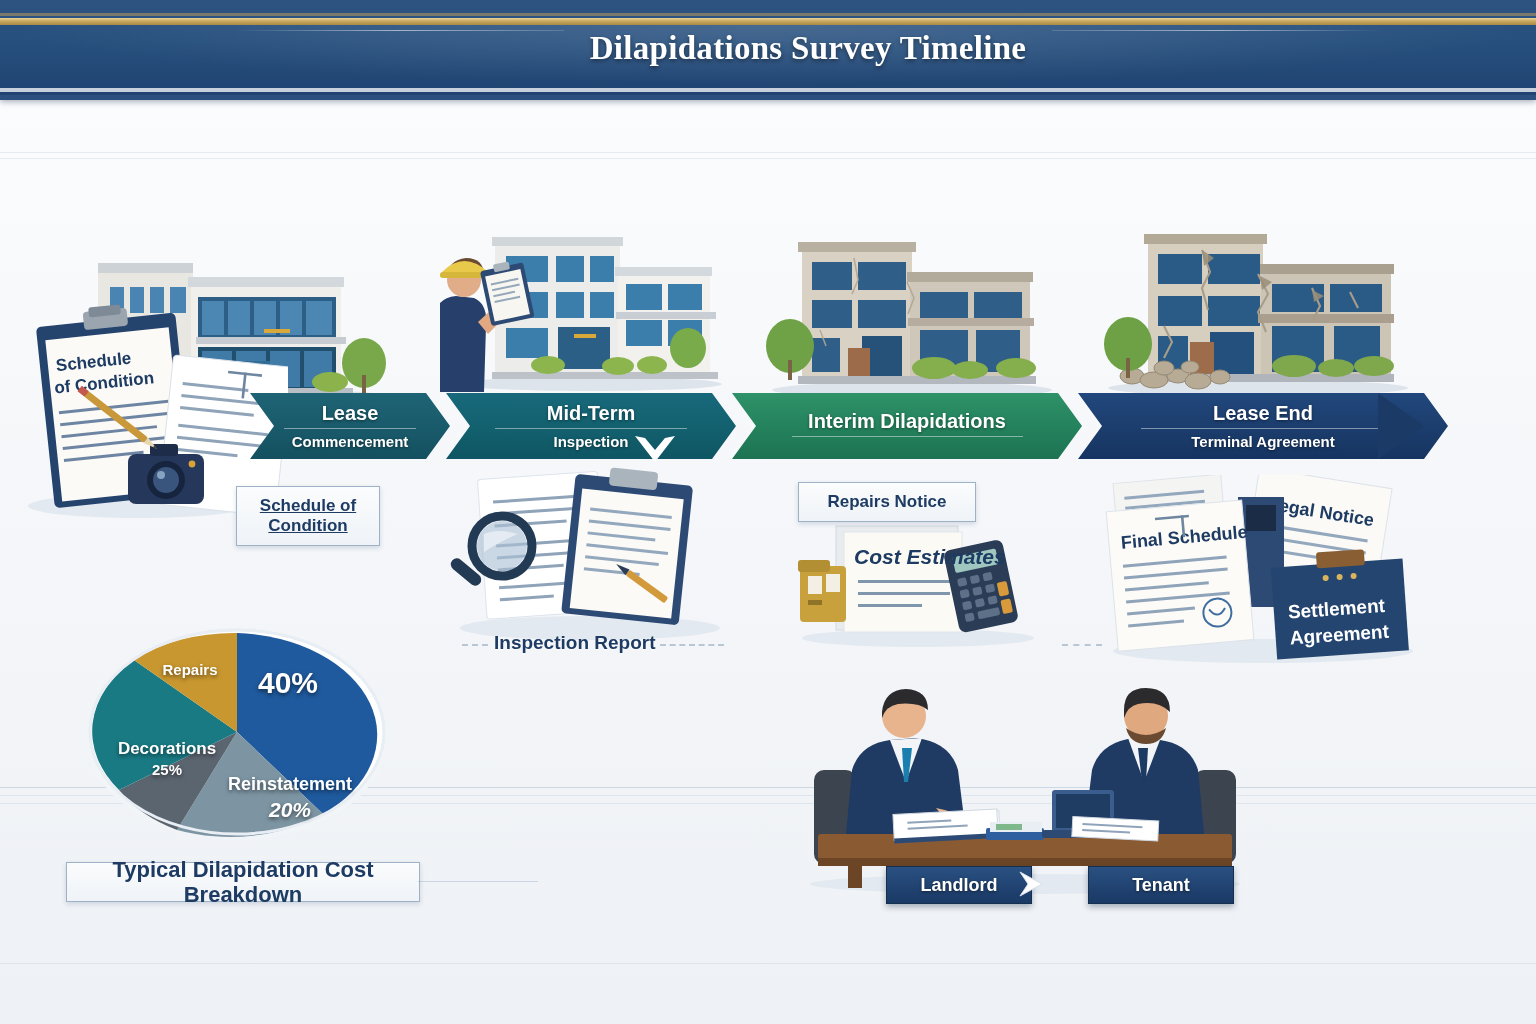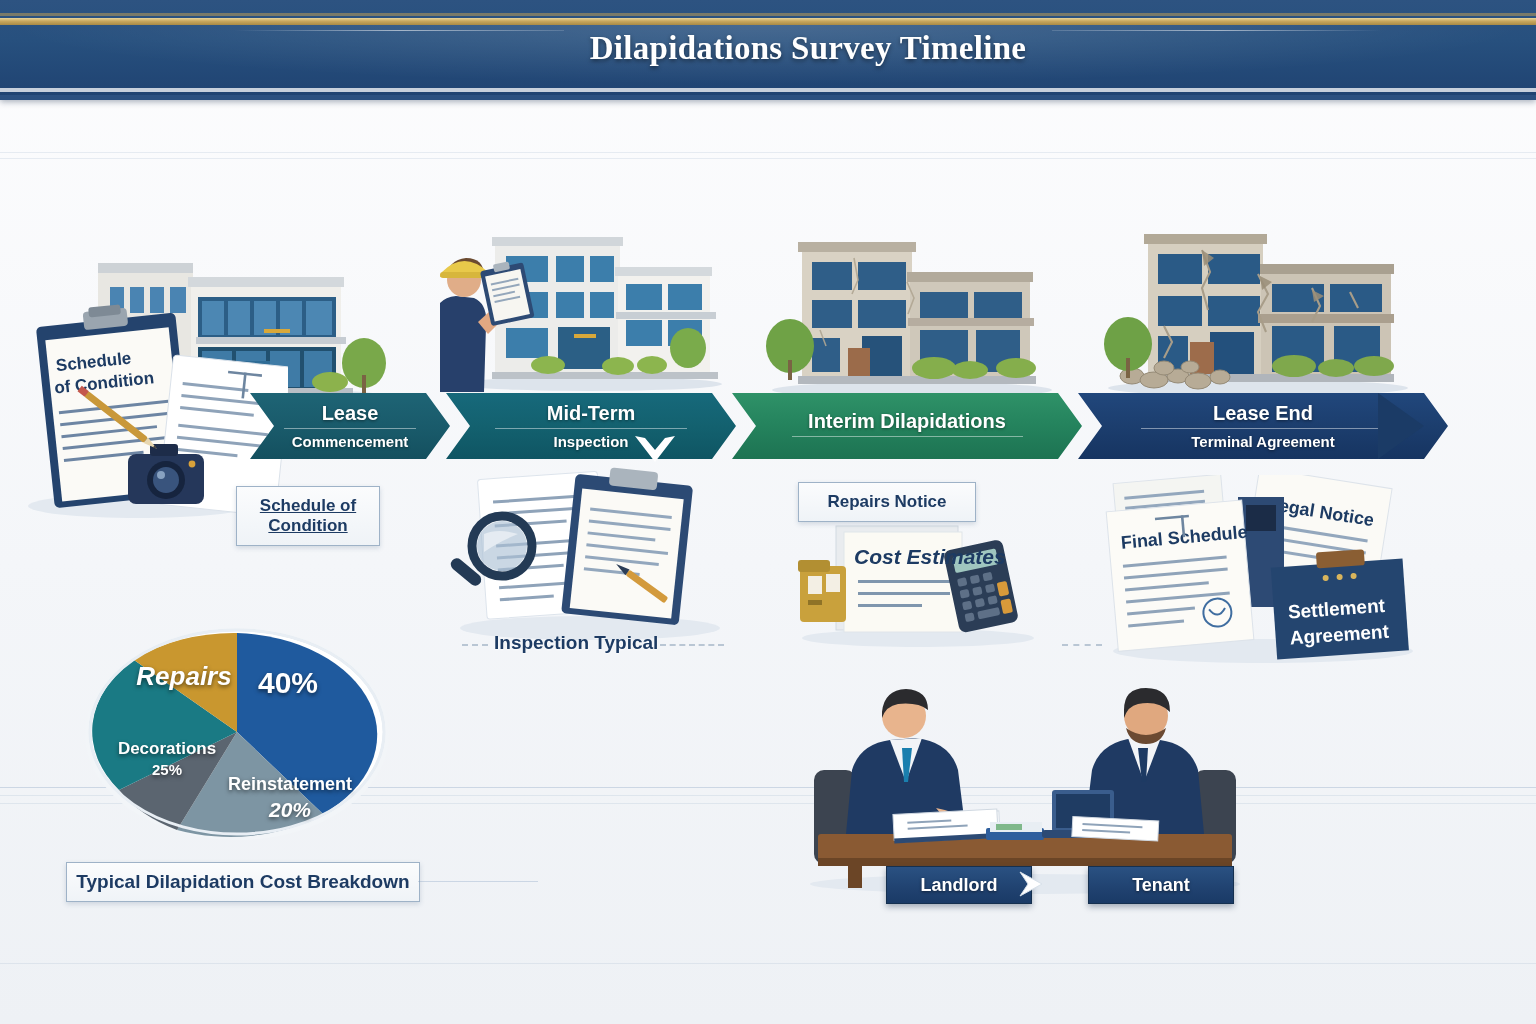--- a/index.html
+++ b/index.html
@@ -481,21 +481,21 @@
   <svg style="position:absolute;left:1378px;top:393px;" width="70" height="66">
     <polygon points="0,0 46,33 0,66" fill="#1b3b66"></polygon>
   </svg>
 
   <div class="label-box" style="left:236px;top:486px;width:142px;height:58px;font-size:17px;flex-direction:column;text-decoration:underline;">
     <span>Schedule of</span>
     <span>Condition</span>
   </div>
 
   <div class="dash" style="left:462px;top:644px;width:26px;"></div>
-  <div class="plain-label" style="left:494px;top:632px;font-size:19px;">Inspection Typical</div>
+  <div class="plain-label" style="left:494px;top:632px;font-size:19px;">Inspection Report</div>
   <div class="dash" style="left:660px;top:644px;width:64px;"></div>
 
   <div class="label-box" style="left:798px;top:482px;width:176px;height:38px;font-size:17px;">Repairs Notice</div>
 
   <div class="dash" style="left:1062px;top:644px;width:40px;"></div>
 
   <svg class="pie-wrap" viewBox="0 0 318 218">
     <ellipse cx="159" cy="112" rx="152" ry="106" fill="#f2f5f8"></ellipse>
     <ellipse cx="159" cy="110" rx="147" ry="102" fill="#ffffff" stroke="#c8d3de" stroke-width="2"></ellipse>
     <g>
@@ -510,23 +510,23 @@
 
       <path d="M159,110 L56,38 A147,102 0 0,1 159,11 Z" fill="#c9972f"></path>
     </g>
     <ellipse cx="159" cy="110" rx="147" ry="102" fill="none" stroke="#e8eef4" stroke-width="3"></ellipse>
   </svg>
   <div class="pie-slice-label" style="left:243px;top:666px;width:90px;font-size:30px;">40%</div>
   <div class="pie-slice-label" style="left:216px;top:775px;width:148px;font-size:18px;">Reinstatement</div>
   <div class="pie-slice-label" style="left:216px;top:798px;width:148px;font-size:21px;font-style:italic;">20%</div>
   <div class="pie-slice-label" style="left:104px;top:740px;width:126px;font-size:17px;">Decorations</div>
   <div class="pie-slice-label" style="left:104px;top:762px;width:126px;font-size:15px;">25%</div>
-  <div class="pie-slice-label" style="left:132px;top:662px;width:104px;font-size:26px;font-style:italic;">Repairs</div>
-
-  <div class="label-box" style="left:66px;top:862px;width:352px;height:38px;font-size:19px;">Typical Dilapidation Cost Breakdown</div>
+  <div class="pie-slice-label" style="left:138px;top:662px;width:104px;font-size:15px;">Repairs</div>
+
+  <div class="label-box" style="left:66px;top:862px;width:352px;height:38px;font-size:22px;">Typical Dilapidation Cost Breakdown</div>
   <div class="guide" style="left:418px;top:881px;width:120px;"></div>
 
   <svg class="ill" style="left:790px;top:662px;" width="470" height="232" viewBox="0 0 470 232">
     <ellipse cx="235" cy="222" rx="215" ry="10" fill="#e3e9f0"></ellipse>
 
     <rect x="24" y="108" width="42" height="94" rx="10" fill="#3c4450"></rect>
     <rect x="404" y="108" width="42" height="94" rx="10" fill="#3c4450"></rect>
 
     <g>
       <path d="M56 172 L62 108 Q70 82 100 78 L126 76 Q160 80 168 108 L176 172 Z" fill="#1f3a63"></path>

